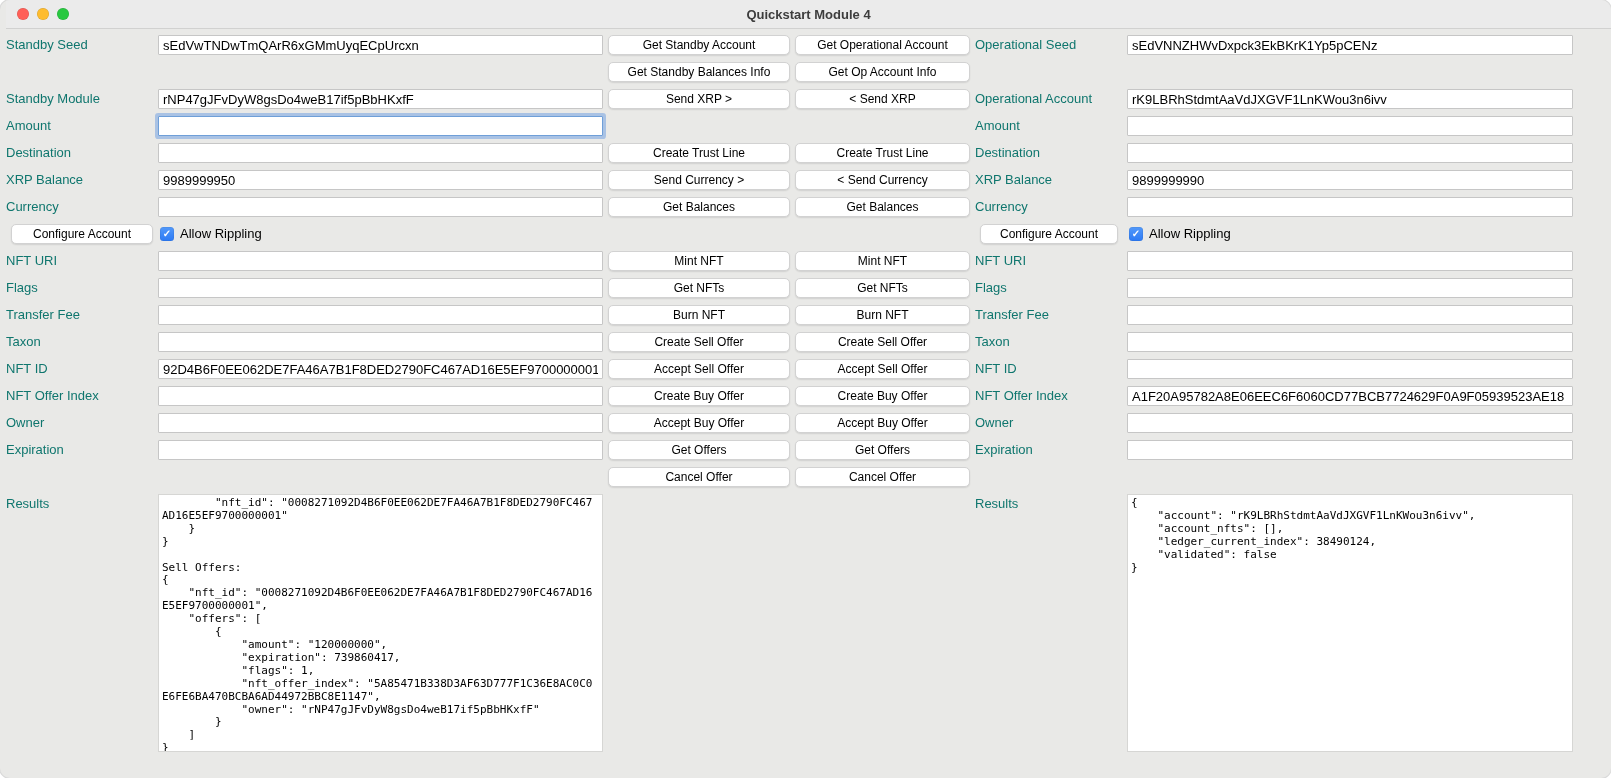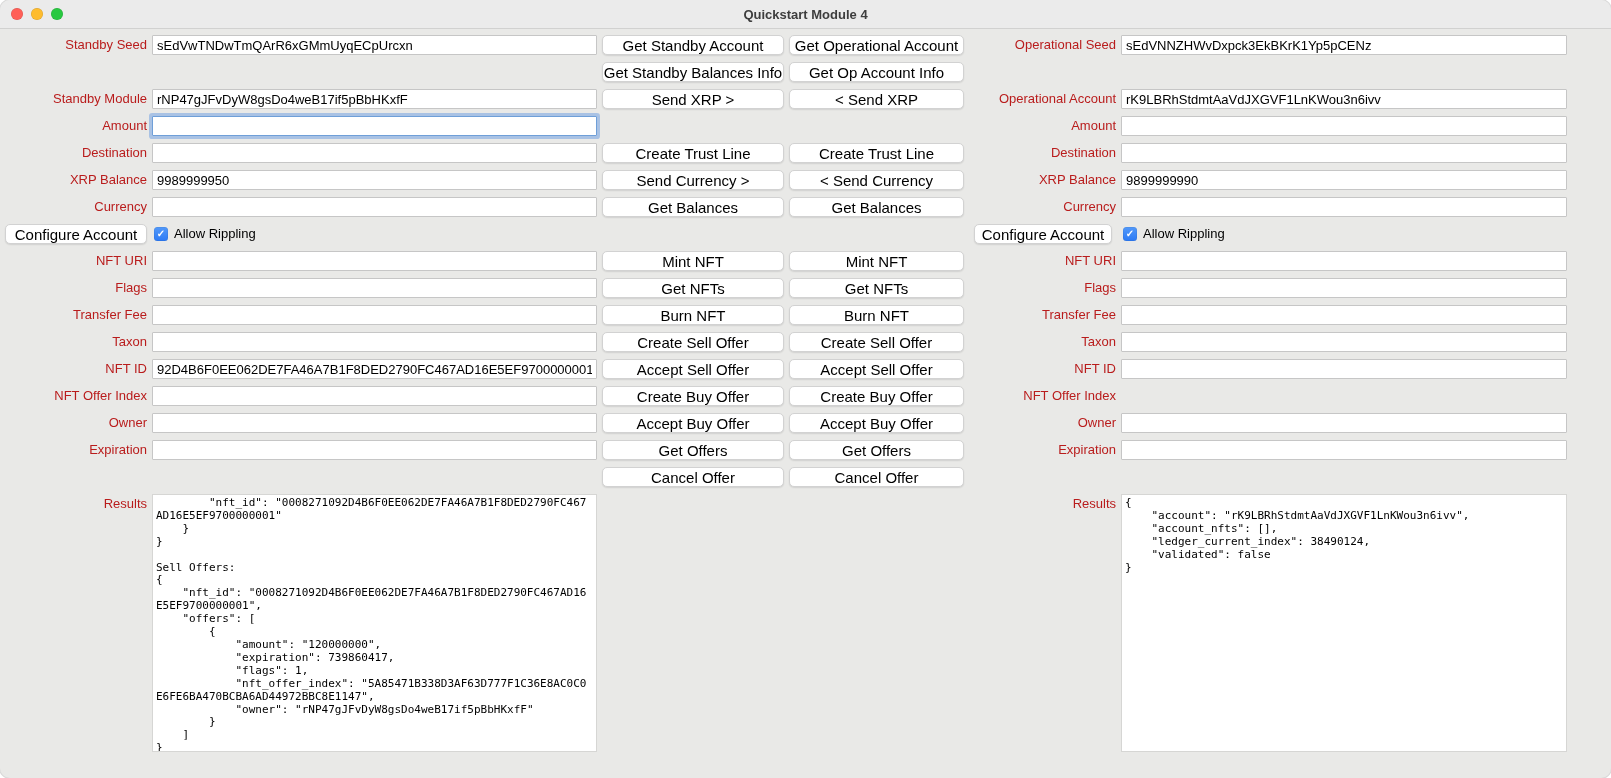--- a/index.html
+++ b/index.html
@@ -10,20 +10,21 @@
     background: #ffffff;
     overflow: hidden;
   }
   .window {
     position: relative;
     width: 1611px; height: 778px;
     background: #e9e9e7;
     border-radius: 10px;
     overflow: hidden;
     box-shadow: 0 0 0 1px rgba(0,0,0,0.15);
+    padding-left: 6px;
   }
   .titlebar {
     position: relative;
     height: 29px;
     background: #ebebeb;
     border-bottom: 1px solid #d1d1d0;
   }
   .titlebar .title {
     text-align: center;
     line-height: 29px;
@@ -44,22 +45,22 @@
     grid-template-rows: repeat(17, 20px) 258px;
     column-gap: 5px;
     row-gap: 7px;
   }
   .c1 { grid-column: 1; } .c2 { grid-column: 2; } .c3 { grid-column: 3; }
   .c4 { grid-column: 4; } .c5 { grid-column: 5; } .c6 { grid-column: 6; }
 
   .lbl {
     font-size: 13px;
     line-height: 20px;
-    text-align: right;
-    color: #b91c1c;
+    text-align: left;
+    color: #0f766e;
     white-space: nowrap;
   }
   .lbl-top { align-self: start; }
 
   .field {
     width: 100%; height: 20px;
     background: #fff;
     border: 1px solid #c6c6c6;
     border-radius: 1px;
     padding: 0 4px;
@@ -72,21 +73,21 @@
     box-shadow: 0 0 0 3px rgba(116,163,226,0.55);
   }
 
   .btn {
     width: 100%; height: 20px;
     background: #ffffff;
     border: 1px solid #d2d2d2;
     border-radius: 5px;
     box-shadow: 0 1px 1.5px rgba(0,0,0,0.10);
     font-family: "Liberation Sans", sans-serif;
-    font-size: 15px;
+    font-size: 12px;
     color: #000;
     cursor: pointer;
   }
   .btn.cfg-left  { width: auto; margin-left: 5px; }
   .btn.cfg-right { width: auto; margin: 0 4px 0 5px; }
 
   .chk-row { display: flex; align-items: center; gap: 6px; padding-left: 2px; }
   .checkbox {
     width: 14px; height: 14px;
     border-radius: 3.5px;
@@ -221,20 +222,21 @@
       <button class="btn c3">Accept Sell Offer</button>
       <button class="btn c4">Accept Sell Offer</button>
       <div class="lbl c5">NFT ID</div>
       <input class="field c6" value="" style="">
 
       <div class="lbl c1">NFT Offer Index</div>
       <input class="field c2" value="" style="">
       <button class="btn c3">Create Buy Offer</button>
       <button class="btn c4">Create Buy Offer</button>
       <div class="lbl c5">NFT Offer Index</div>
+      <input class="field c6" value="A1F20A95782A8E06EEC6F6060CD77BCB7724629F0A9F05939523AE18" style="">
 
       <div class="lbl c1">Owner</div>
       <input class="field c2" value="" style="">
       <button class="btn c3">Accept Buy Offer</button>
       <button class="btn c4">Accept Buy Offer</button>
       <div class="lbl c5">Owner</div>
       <input class="field c6" value="" style="">
 
       <div class="lbl c1">Expiration</div>
       <input class="field c2" value="" style="">

